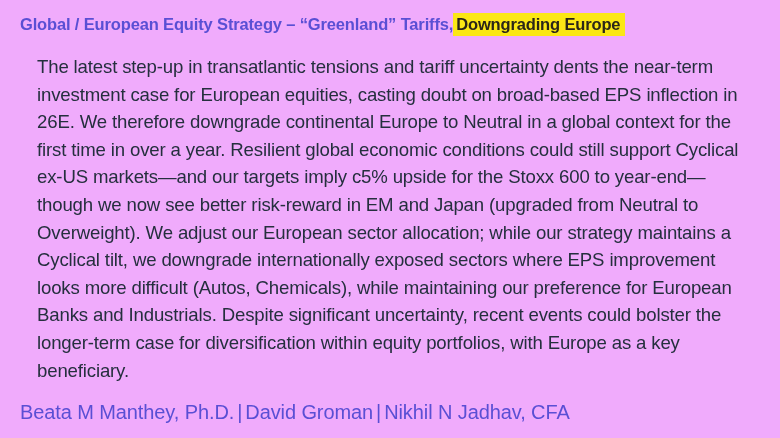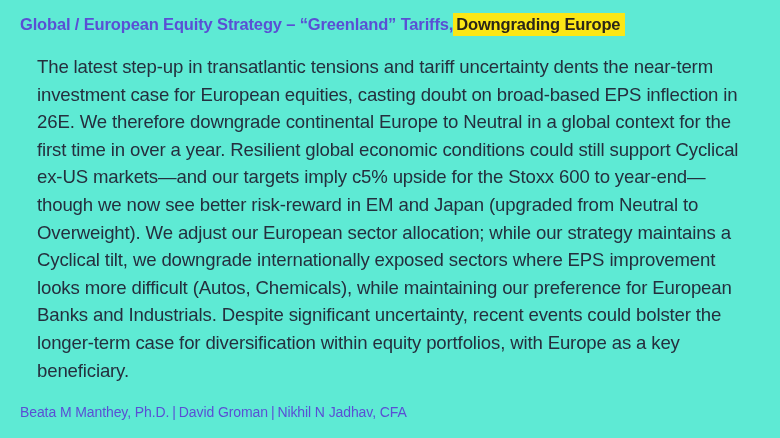--- a/index.html
+++ b/index.html
@@ -13,21 +13,21 @@
     font-family: "Liberation Sans", "DejaVu Sans", sans-serif;
     -webkit-font-smoothing: antialiased;
     overflow: hidden;
   }
 
   .research-note {
     box-sizing: border-box;
     width: 780px;
     height: 438px;
     padding: 12px 6px 9px 20px;
-    background: #5eead4;
+    background: #f0abfc;
   }
 
   
   .headline {
     margin: 0 0 7px 0;
     font-size: 16.5px;
     font-weight: bold;
     line-height: 24px;
     color: #5a4fd4;
     letter-spacing: -0.15px;
@@ -51,21 +51,21 @@
     line-height: 27.6px;
     color: #252f3e;
     letter-spacing: -0.15px;
     max-width: 752px;
     text-align: left;
   }
 
   
   .byline {
     margin: 7px 0 0 0;
-    font-size: 14px;
+    font-size: 20px;
     line-height: 22px;
     color: #5a4fd4;
     letter-spacing: -0.1px;
   }
   .byline .author {
     color: #5a4fd4;
   }
   .byline .sep {
     color: #5a4fd4;
     padding: 0 3px;

